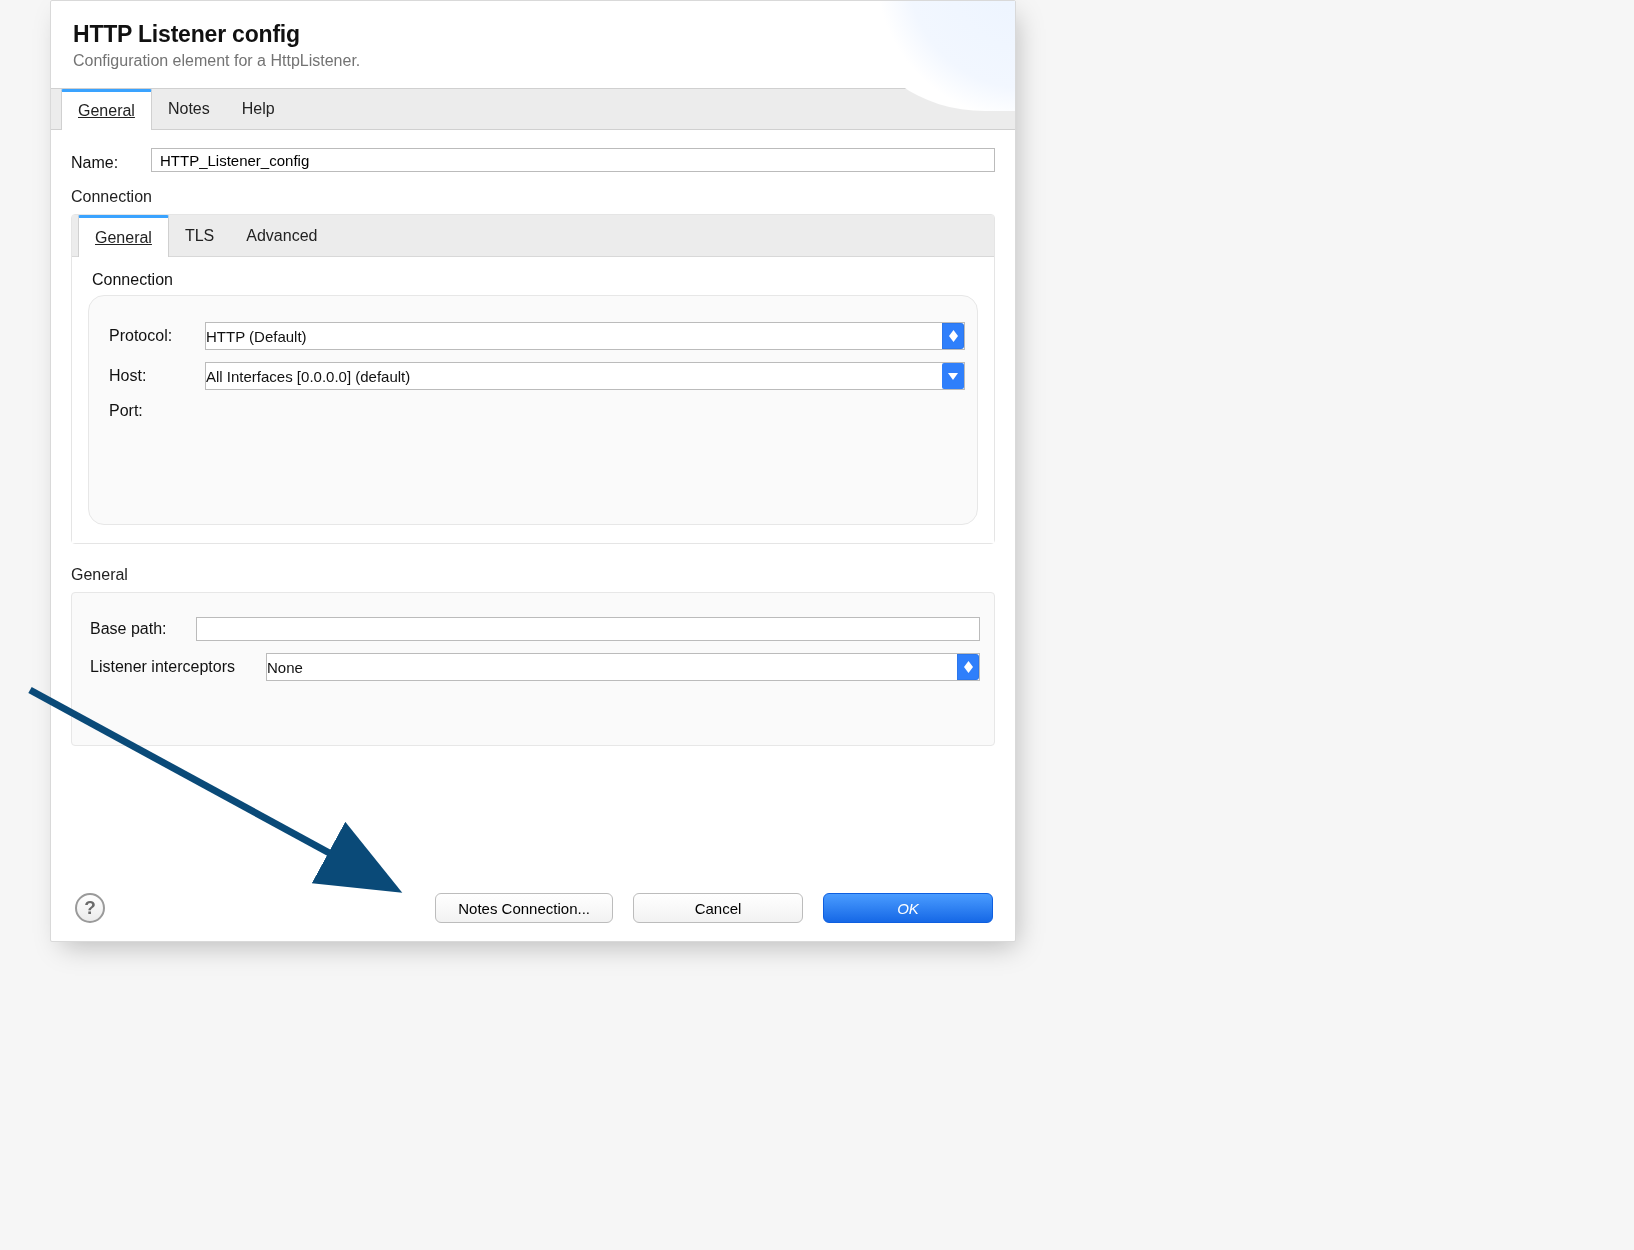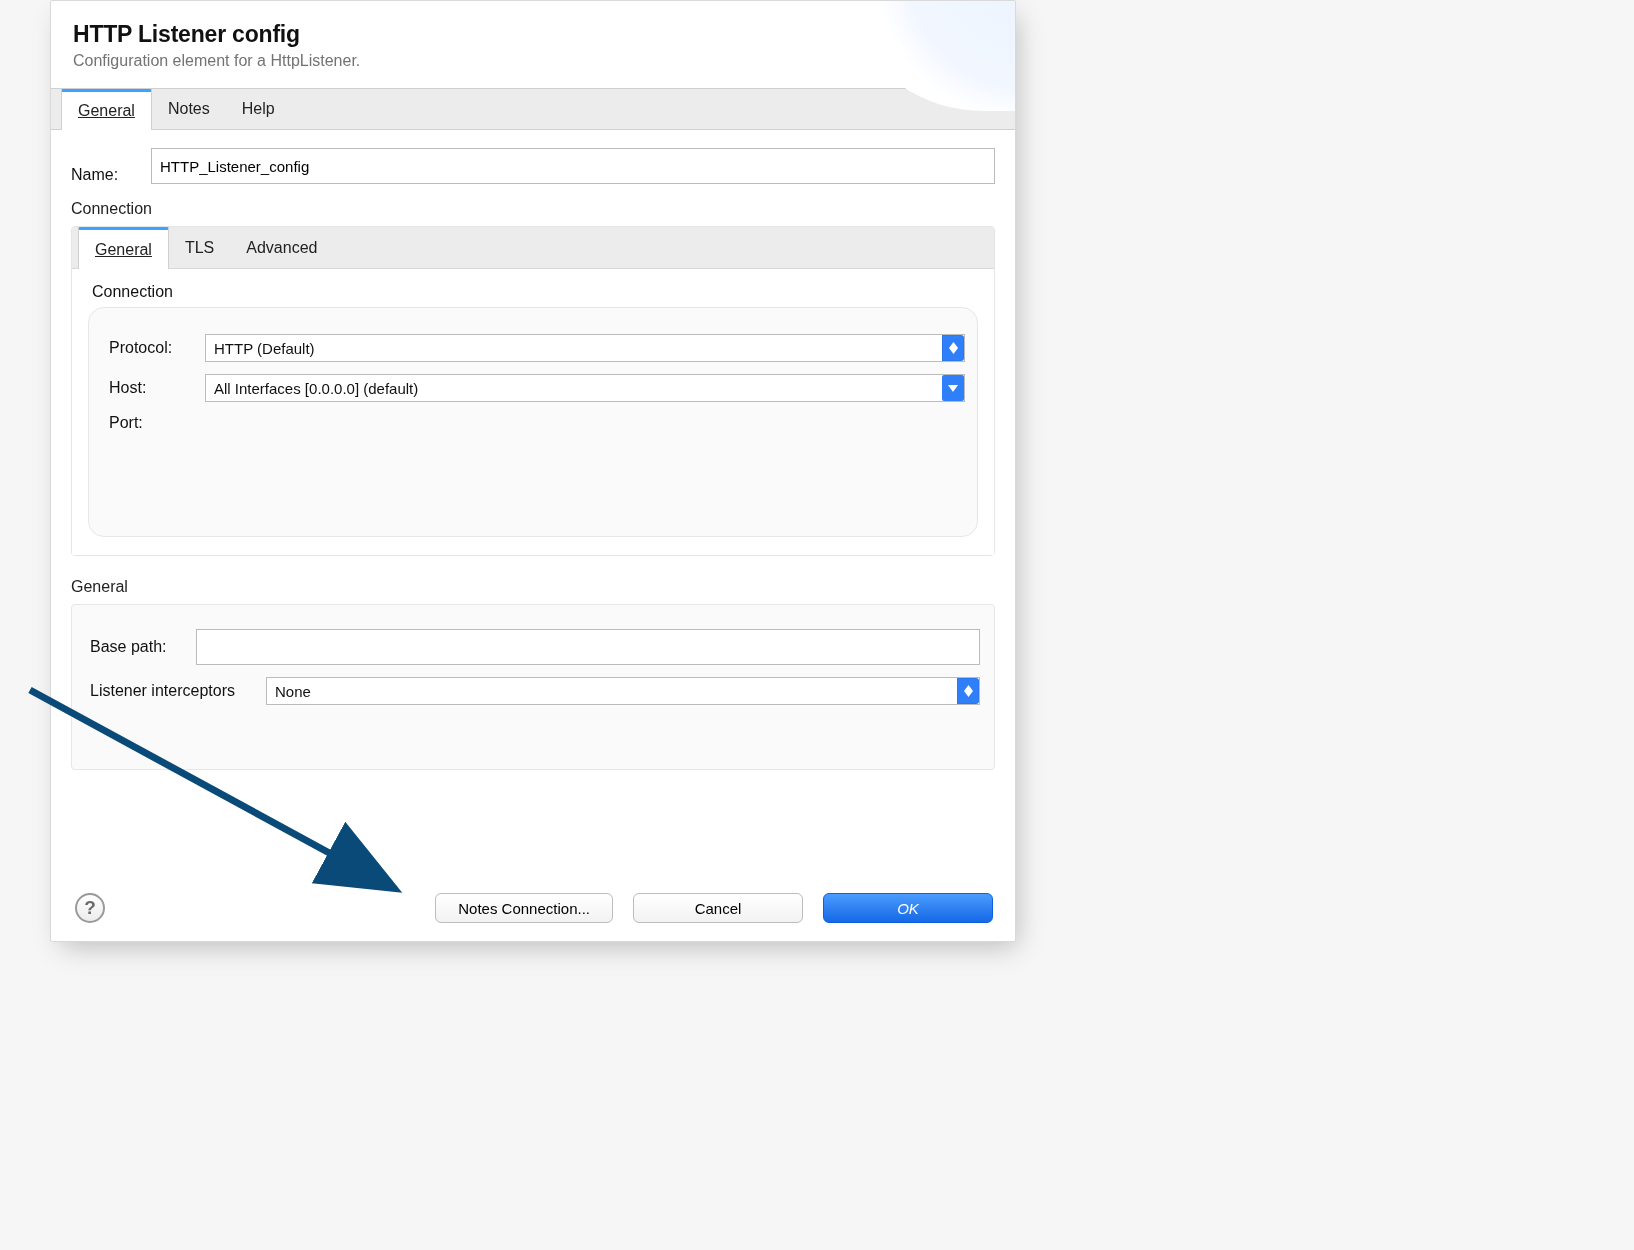--- a/index.html
+++ b/index.html
@@ -95,21 +95,21 @@
     display: flex;
     align-items: flex-end;
     margin-bottom: 14px;
   }
   .row label {
     width: 80px;
     font-size: 16px;
   }
   input[type=text], .text-input {
     flex: 1;
-    height: 36px;
+    height: 24px;
     border: 1px solid #bbb;
     border-radius: 0;
     padding: 0 8px;
     font-size: 15px;
     background: #fff;
   }
 
   .section-label {
     font-size: 16px;
     margin: 2px 0 8px 0;
@@ -165,21 +165,21 @@
 
   
   .select {
     flex: 1;
     position: relative;
     height: 28px;
     background: #fff;
     border: 1px solid #bbb;
     display: flex;
     align-items: center;
-    padding: 0 30px 0 8px;
+    padding: 0 30px 0 0;
     font-size: 15px;
     cursor: default;
   }
   .select .caret {
     position: absolute;
     right: 0; top: 0; bottom: 0;
     width: 22px;
     background: #2f7ffb;
     border-radius: 0 3px 3px 0;
     display: flex;

